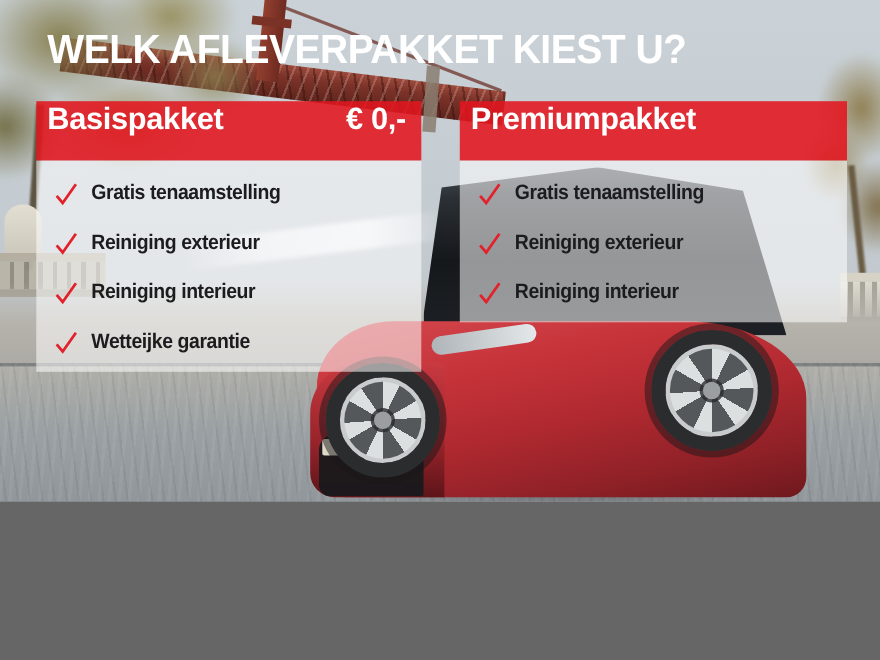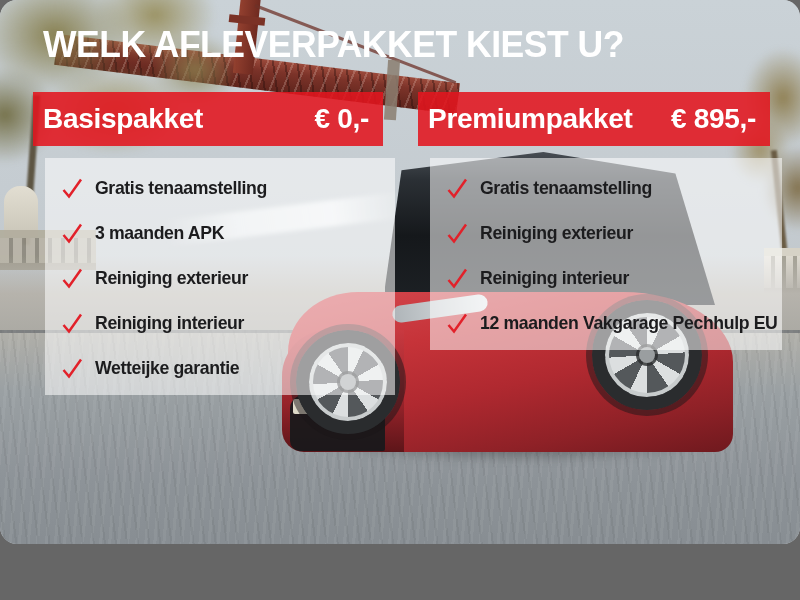--- a/index.html
+++ b/index.html
@@ -1,17 +1,17 @@
 <!DOCTYPE html>
 <html style="--accent-red: #e2161f; --check-red: #e2212a; --title-color: #ffffff; --item-text: #1c1c1e;"><head>
 <meta charset="utf-8">
 <style>
   html,body{margin:0;padding:0;}
   body{font-family:"Liberation Sans","DejaVu Sans",sans-serif;background:#666;}
-  .stage{position:relative;width:800px;height:544px;overflow:hidden;background:#c7ced3;border-radius:17px;}
+  .stage{position:relative;width:800px;height:456px;overflow:hidden;background:#c7ced3;}
   .stage *{position:absolute;box-sizing:border-box;}
 
   
   .photo{left:0;top:0;width:800px;height:600px;}
   .sky{left:0;top:0;width:800px;height:345px;
        background:linear-gradient(180deg,#cad2d7 0%,#c5ccd1 55%,#bfc5c9 100%);}
   .bridge-deck{left:58px;top:34px;width:405px;height:31px;transform:rotate(7deg);transform-origin:0 0;
        background-image:
          repeating-linear-gradient(105deg,rgba(255,233,222,.20) 0 2px,transparent 2px 12px),
          repeating-linear-gradient(75deg,rgba(30,10,8,.35) 0 2px,transparent 2px 12px),
@@ -81,25 +81,25 @@
   .rear-wheel{left:592px;top:300px;width:110px;height:110px;}
   .hub{left:50%;top:50%;width:16px;height:16px;margin:-8px 0 0 -8px;border-radius:50%;
        background:#9a9ea0;box-shadow:0 0 0 3px rgba(40,42,44,.8);}
 
   
   .page-title{left:43px;top:24px;margin:0;color:var(--title-color,#fff);font-size:37px;font-weight:bold;
        letter-spacing:-.5px;white-space:nowrap;transform:scaleX(.96);transform-origin:0 0;z-index:6;}
   .panel{top:92px;z-index:5;}
   .panel-basis{left:33px;width:350px;}
   .panel-premium{left:418px;width:352px;}
-  .panel .pkg-header{position:relative;display:flex;align-items:center;justify-content:space-between;
+  .panel .pkg-header{position:relative;display:flex;align-items:flex-start;justify-content:space-between;
        height:54px;padding:0 14px 0 10px;background:rgba(226,22,31,.88);}
   .pkg-name,.pkg-price{position:relative;color:#fff;font-weight:bold;font-size:28px;letter-spacing:-.3px;white-space:nowrap;}
   .panel .pkg-body{position:relative;width:100%;background:rgba(255,255,255,.55);
-       padding:7px 0 5px;margin:12px;list-style:none;}
+       padding:7px 0 5px;margin:0;list-style:none;}
   .pkg-body li{position:relative;display:flex;align-items:center;height:45px;padding-left:15px;gap:11px;}
   .pkg-body .check{position:relative;flex:0 0 auto;width:24px;height:24px;}
   .pkg-body .check svg{display:block;width:24px;height:24px;}
   .item-label{position:relative;color:var(--item-text,#1c1c1e);font-size:19px;font-weight:bold;
        letter-spacing:-.4px;white-space:nowrap;transform:scaleX(.93);transform-origin:0 50%;}
 </style>
 </head>
 <body>
 
 <div class="stage">
@@ -151,28 +151,20 @@
             </svg>
           </span>
           <span class="item-label">Gratis tenaamstelling</span>
         </li>
         <li>
           <span class="check">
             <svg viewBox="0 0 24 24" style="stroke:var(--check-red,#e2212a)" fill="none" stroke-width="2.5" stroke-linecap="butt">
               <path d="M3.5 14 L9 20.5 L21 3.5"></path>
             </svg>
           </span>
-          <span class="item-label">3 maanden APK</span>
-        </li>
-        <li>
-          <span class="check">
-            <svg viewBox="0 0 24 24" style="stroke:var(--check-red,#e2212a)" fill="none" stroke-width="2.5" stroke-linecap="butt">
-              <path d="M3.5 14 L9 20.5 L21 3.5"></path>
-            </svg>
-          </span>
           <span class="item-label">Reiniging exterieur</span>
         </li>
         <li>
           <span class="check">
             <svg viewBox="0 0 24 24" style="stroke:var(--check-red,#e2212a)" fill="none" stroke-width="2.5" stroke-linecap="butt">
               <path d="M3.5 14 L9 20.5 L21 3.5"></path>
             </svg>
           </span>
           <span class="item-label">Reiniging interieur</span>
         </li>
@@ -183,21 +175,20 @@
             </svg>
           </span>
           <span class="item-label">Wetteijke garantie</span>
         </li>
       </ul>
   </section>
 
   <section class="panel panel-premium">
     <header class="pkg-header" style="background: rgba(226, 22, 31, 0.88); gap: 16px;">
       <span class="pkg-name">Premiumpakket</span>
-      <span class="pkg-price">€ 895,-</span>
     </header>
     <ul class="pkg-body">
         <li>
           <span class="check">
             <svg viewBox="0 0 24 24" style="stroke:var(--check-red,#e2212a)" fill="none" stroke-width="2.5" stroke-linecap="butt">
               <path d="M3.5 14 L9 20.5 L21 3.5"></path>
             </svg>
           </span>
           <span class="item-label">Gratis tenaamstelling</span>
         </li>
@@ -210,24 +201,16 @@
           <span class="item-label">Reiniging exterieur</span>
         </li>
         <li>
           <span class="check">
             <svg viewBox="0 0 24 24" style="stroke:var(--check-red,#e2212a)" fill="none" stroke-width="2.5" stroke-linecap="butt">
               <path d="M3.5 14 L9 20.5 L21 3.5"></path>
             </svg>
           </span>
           <span class="item-label">Reiniging interieur</span>
         </li>
-        <li>
-          <span class="check">
-            <svg viewBox="0 0 24 24" style="stroke:var(--check-red,#e2212a)" fill="none" stroke-width="2.5" stroke-linecap="butt">
-              <path d="M3.5 14 L9 20.5 L21 3.5"></path>
-            </svg>
-          </span>
-          <span class="item-label">12 maanden Vakgarage Pechhulp EU</span>
-        </li>
       </ul>
   </section>
 
 </div>
 
 </body></html>

